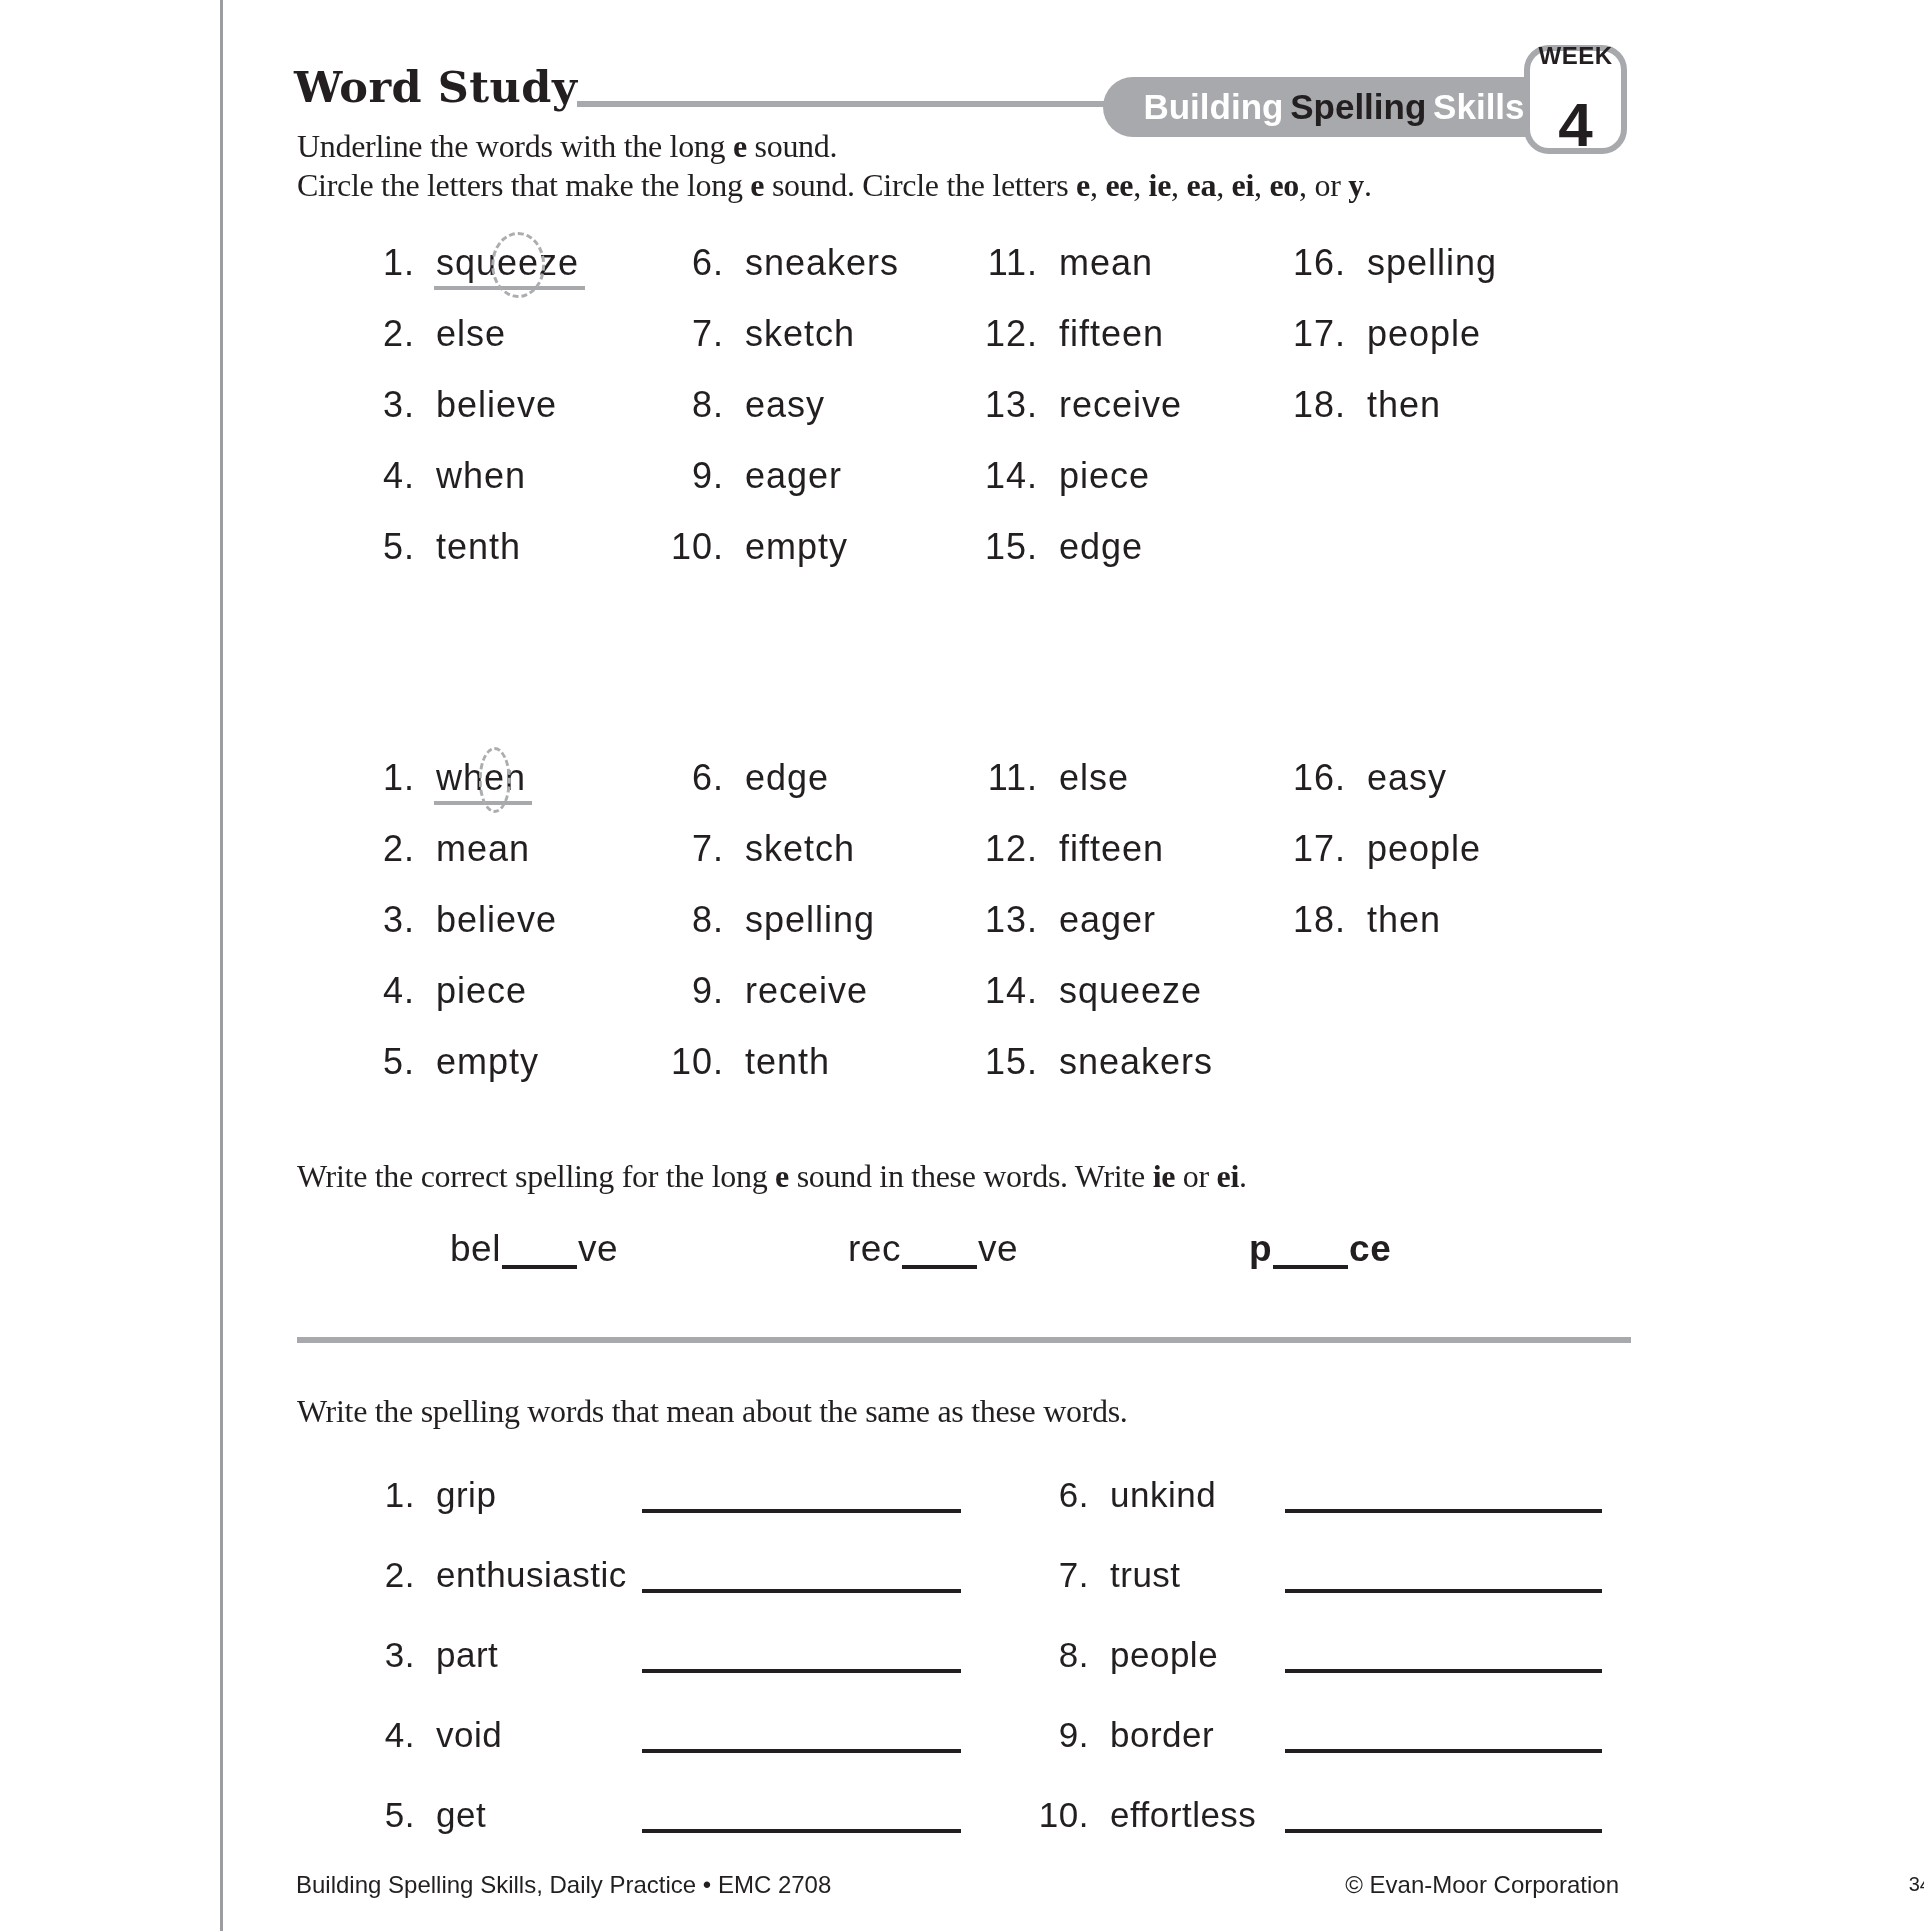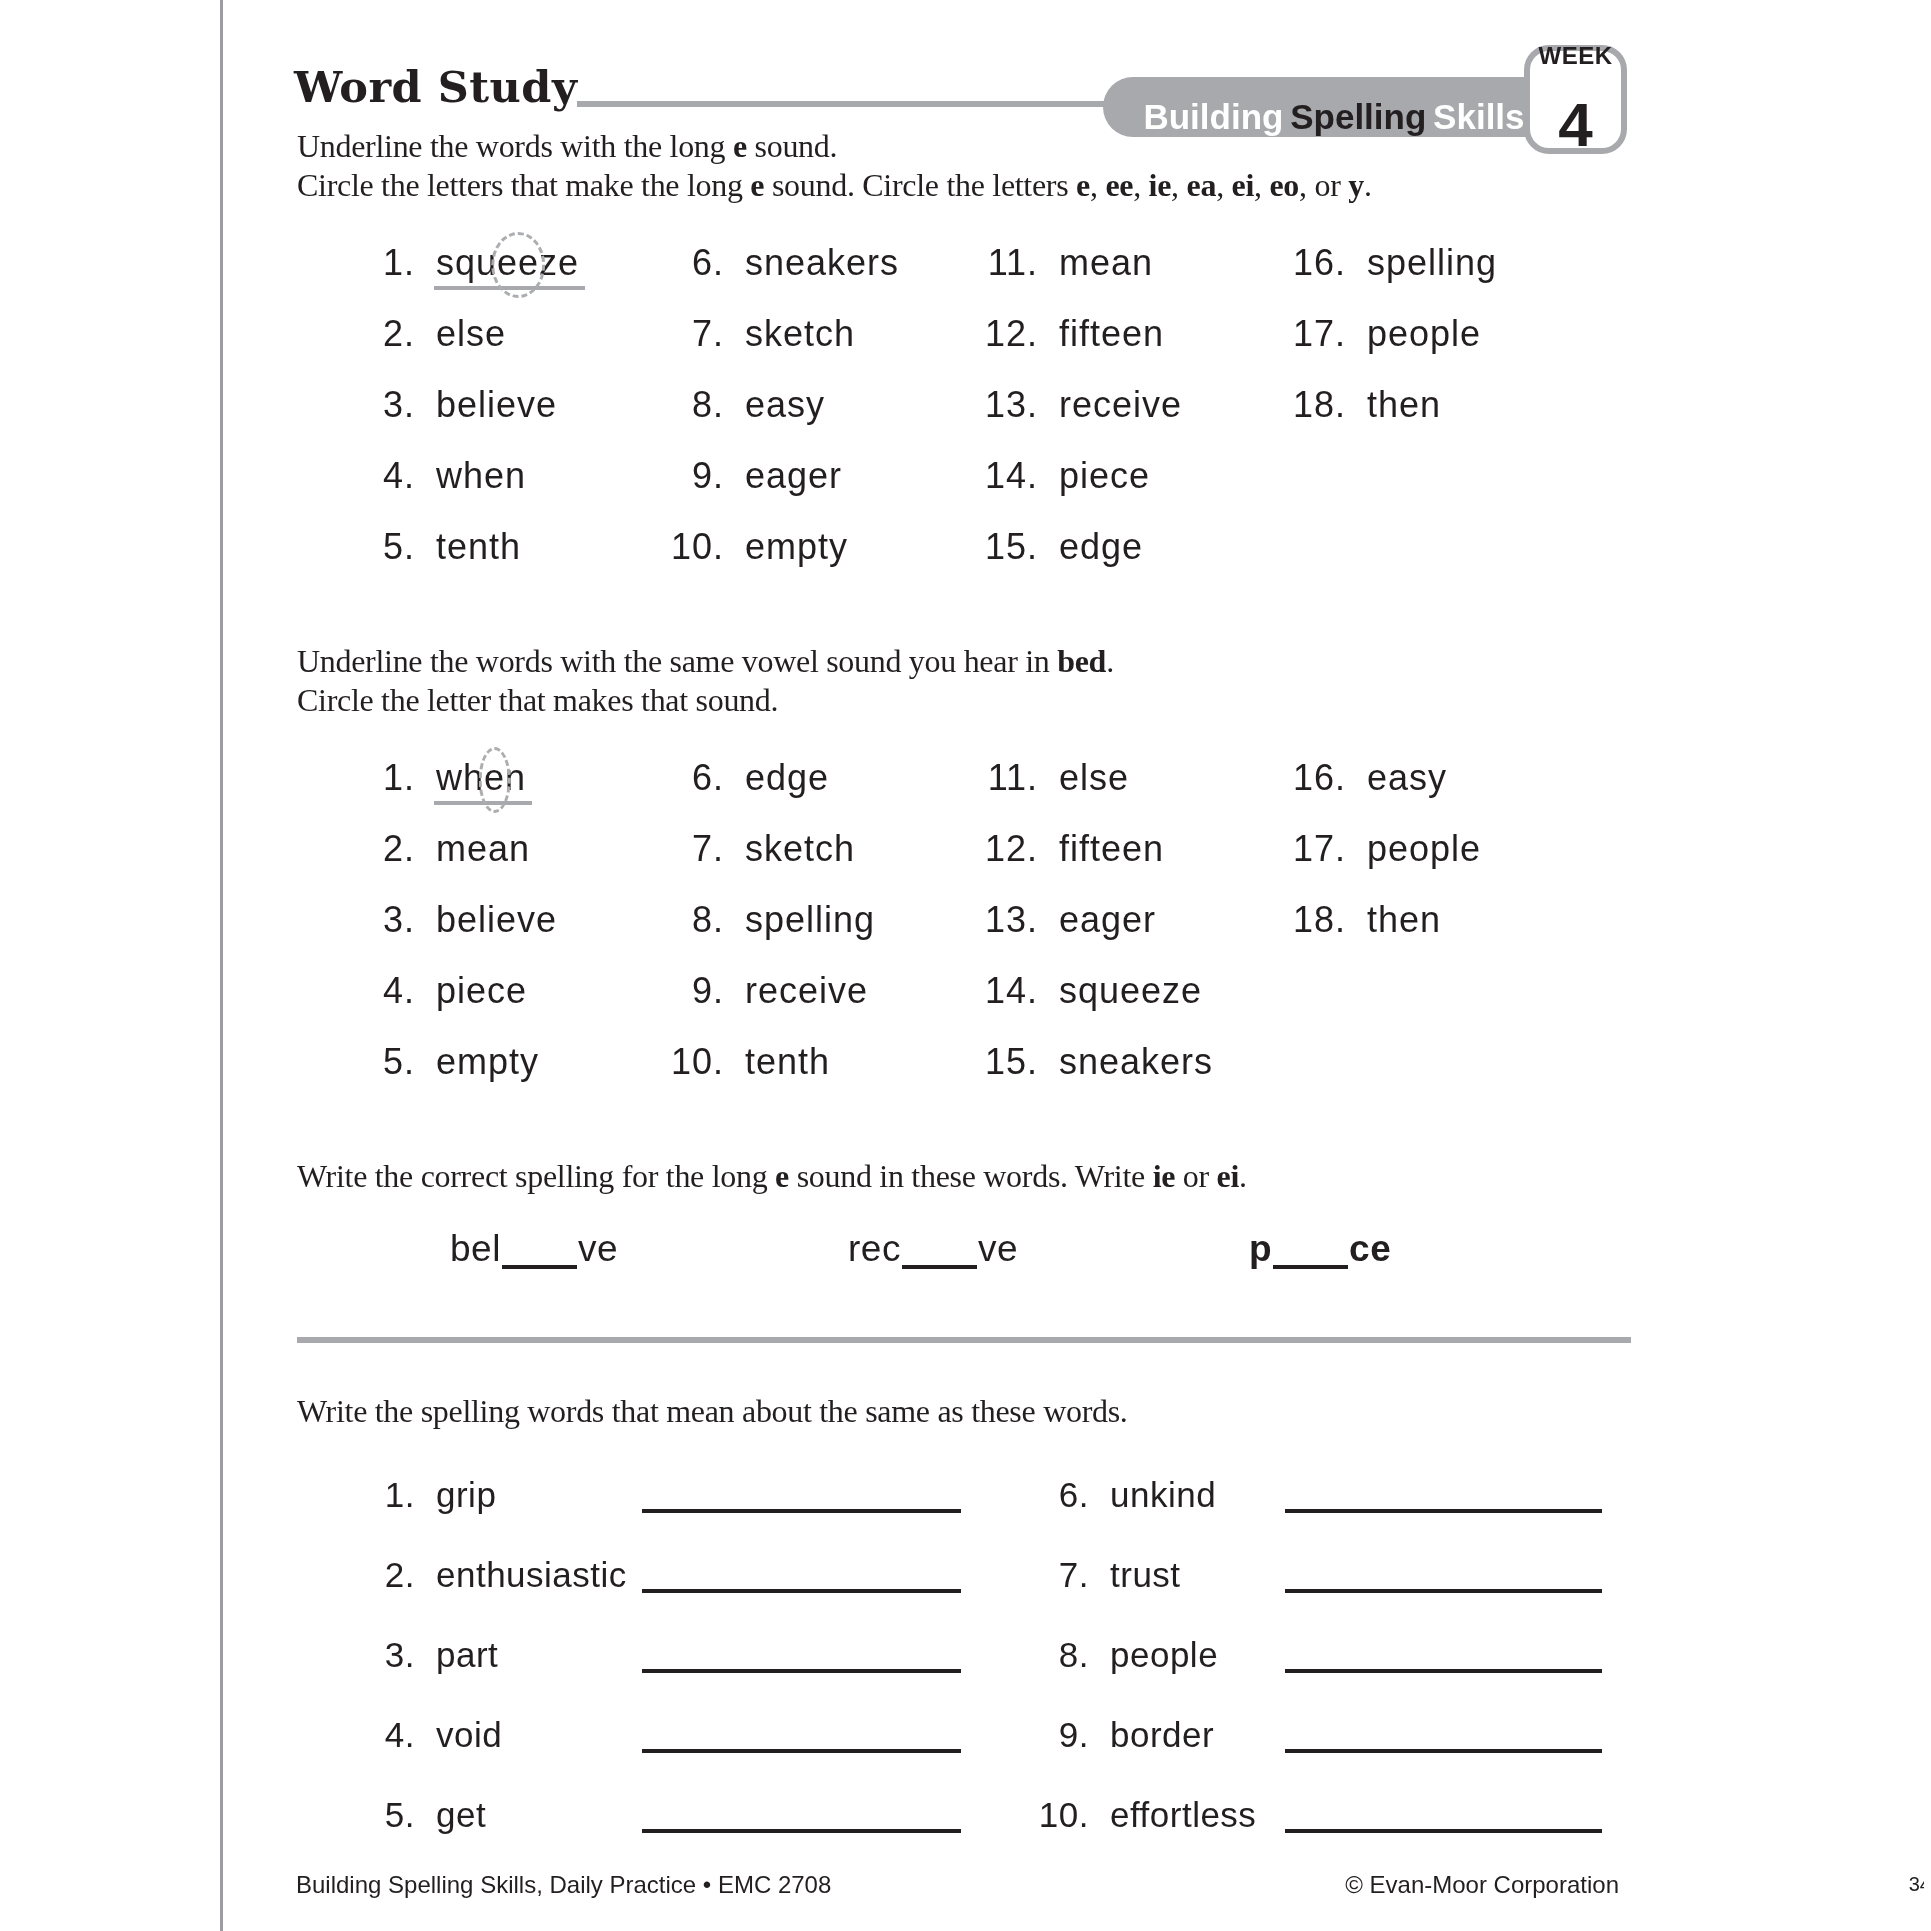--- a/index.html
+++ b/index.html
@@ -17,21 +17,21 @@
 
   
   .title{
     position:absolute;left:294px;top:64px;
     font-family:"DejaVu Serif",serif;font-weight:bold;font-size:43px;line-height:46px;
     letter-spacing:0.5px;
   }
   .title-rule{position:absolute;left:577px;top:101px;width:529px;height:5.8px;background:var(--gray);}
   .badge-bar{
     position:absolute;left:1103px;top:77px;width:462px;height:60px;background:var(--gray);
-    border-radius:30px 0 0 30px;display:flex;align-items:flex-end;justify-content:center;gap:6.8px;
+    border-radius:30px 0 0 30px;display:flex;align-items:center;justify-content:center;gap:6.8px;
     font-weight:bold;font-size:35px;letter-spacing:0;
   }
   .b-white{color:#fff;}
   .b-black{color:var(--ink);}
   .week-badge{
     position:absolute;left:1524px;top:45px;width:103px;height:109px;background:#fff;
     border:6.8px solid var(--gray);border-radius:25px;
     display:flex;flex-direction:column;align-items:center;justify-content:center;z-index:2;gap:28px;
   }
   .week-label{font-weight:bold;font-size:24px;line-height:1;letter-spacing:0.5px;}
@@ -183,21 +183,20 @@
           <span class="wnum">17.</span>
           <span class="wword">people</span>
         </div>
         <div class="witem">
           <span class="wnum">18.</span>
           <span class="wword">then</span>
         </div>
       </div>
     </div>
 
-  <p class="instr" id="instr-short-e"><span><span>Underline the words with the same vowel sound you hear in </span><b>bed</b><span>.</span></span><br><span><span>Circle the letter that makes that sound.</span></span></p>
 
   <div class="wordlist" id="list-short-e">
       <div class="wl-col">
         <div class="witem">
           <span class="wnum">1.</span>
           <span class="wword"><span class="gray-underline"></span>wh<span class="circled">e<span class="oval"></span></span>n</span>
         </div>
         <div class="witem">
           <span class="wnum">2.</span>
           <span class="wword">mean</span>

